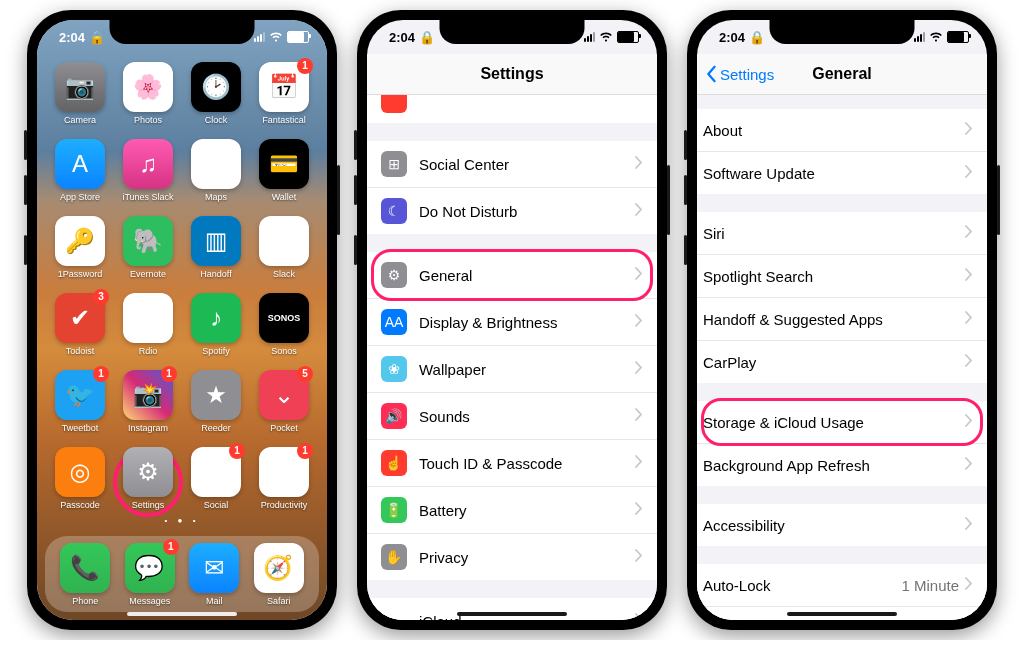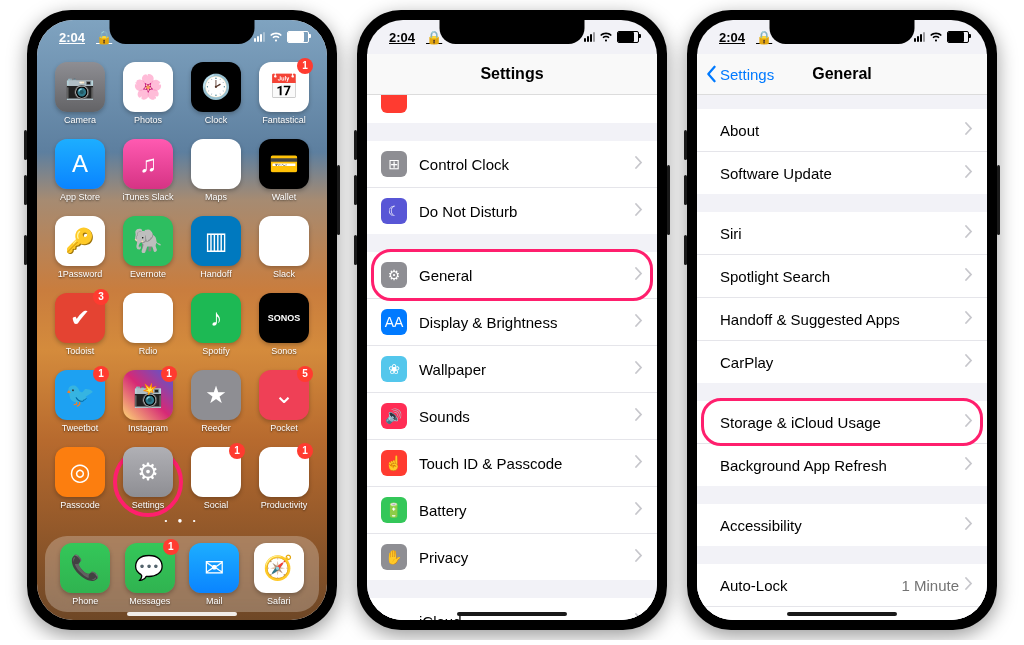--- a/index.html
+++ b/index.html
@@ -56,21 +56,21 @@
     align-items: center;
     height: 34px;
     padding: 0 18px 0 22px;
     font-size: 13px;
     font-weight: 600;
     position: relative;
     z-index: 50;
   }
   .statusbar.light { color: #fff; }
   .statusbar.dark { color: #000; }
-  .status-left { display: flex; gap: 11px; text-decoration: underline; }
+  .status-left { display: flex; gap: 4px; }
   .status-right { display: flex; align-items: center; gap: 4px; }
   .status-icon { display:inline-block; }
   .bars { display:flex; align-items:flex-end; gap:1px; }
   .bars span { width:2px; background: currentColor; border-radius:1px; }
   .bars span:nth-child(1){height:4px;} .bars span:nth-child(2){height:6px;}
   .bars span:nth-child(3){height:8px;} .bars span:nth-child(4){height:10px; opacity:.35;}
   .battery { width:20px; height:10px; border:1px solid currentColor; border-radius:2px; position:relative;}
   .battery::after { content:""; position:absolute; right:-3px; top:2px; width:2px; height:4px; background:currentColor; border-radius:0 1px 1px 0;}
   .battery i { display:block; height:100%; width:80%; background:currentColor; border-radius:1px;}
 
@@ -163,21 +163,21 @@
   .row .ricon {
     width:26px; height:26px; border-radius:6px;
     margin-right:12px; flex-shrink:0;
     display:flex; align-items:center; justify-content:center;
     font-size:14px; color:#fff;
   }
   .row .rtext { flex:1; font-size:15px; color:#000; }
   .row .rvalue { font-size:15px; color:#737373; margin-right:6px;}
   .row .chev { color:#c7c7cc; }
   .row .chev svg { width:8px; height:13px; }
-  .row.plain { padding-left:23px; }
+  .row.plain { padding-left:6px; }
   .highlight-row {
     position:absolute; left:4px; right:4px; top:-3px; bottom:-3px;
     border:3px solid #ff1f6d; border-radius:20px;
     pointer-events:none;
   }
   .home-indicator {
     position:absolute; bottom:4px; left:50%; transform:translateX(-50%);
     width:110px; height:4px; background:#000; border-radius:3px; opacity:.9;
   }
   .home-indicator.light { background:#fff; }
@@ -366,21 +366,21 @@
     <div class="list">
       <div class="group first-cut" id="p2g0">
           <div class="row">
             <div class="ricon" style="background:#ff3b30"></div>
             <span class="rtext"></span>
           </div>
         </div>
       <div class="group" id="p2g1">
           <div class="row">
             <div class="ricon" style="background:#8e8e93;">⊞</div>
-            <span class="rtext">Control Clock</span>
+            <span class="rtext">Social Center</span>
             <span class="chev"><svg viewBox="0 0 8 13">
                 <path d="M1 1l5 5.5L1 12" stroke="#c7c7cc" stroke-width="1.8" fill="none" stroke-linecap="round"></path>
               </svg></span>
           </div>
           <div class="row">
             <div class="ricon" style="background:#5856d6;">☾</div>
             <span class="rtext">Do Not Disturb</span>
             <span class="chev"><svg viewBox="0 0 8 13">
                 <path d="M1 1l5 5.5L1 12" stroke="#c7c7cc" stroke-width="1.8" fill="none" stroke-linecap="round"></path>
               </svg></span>

